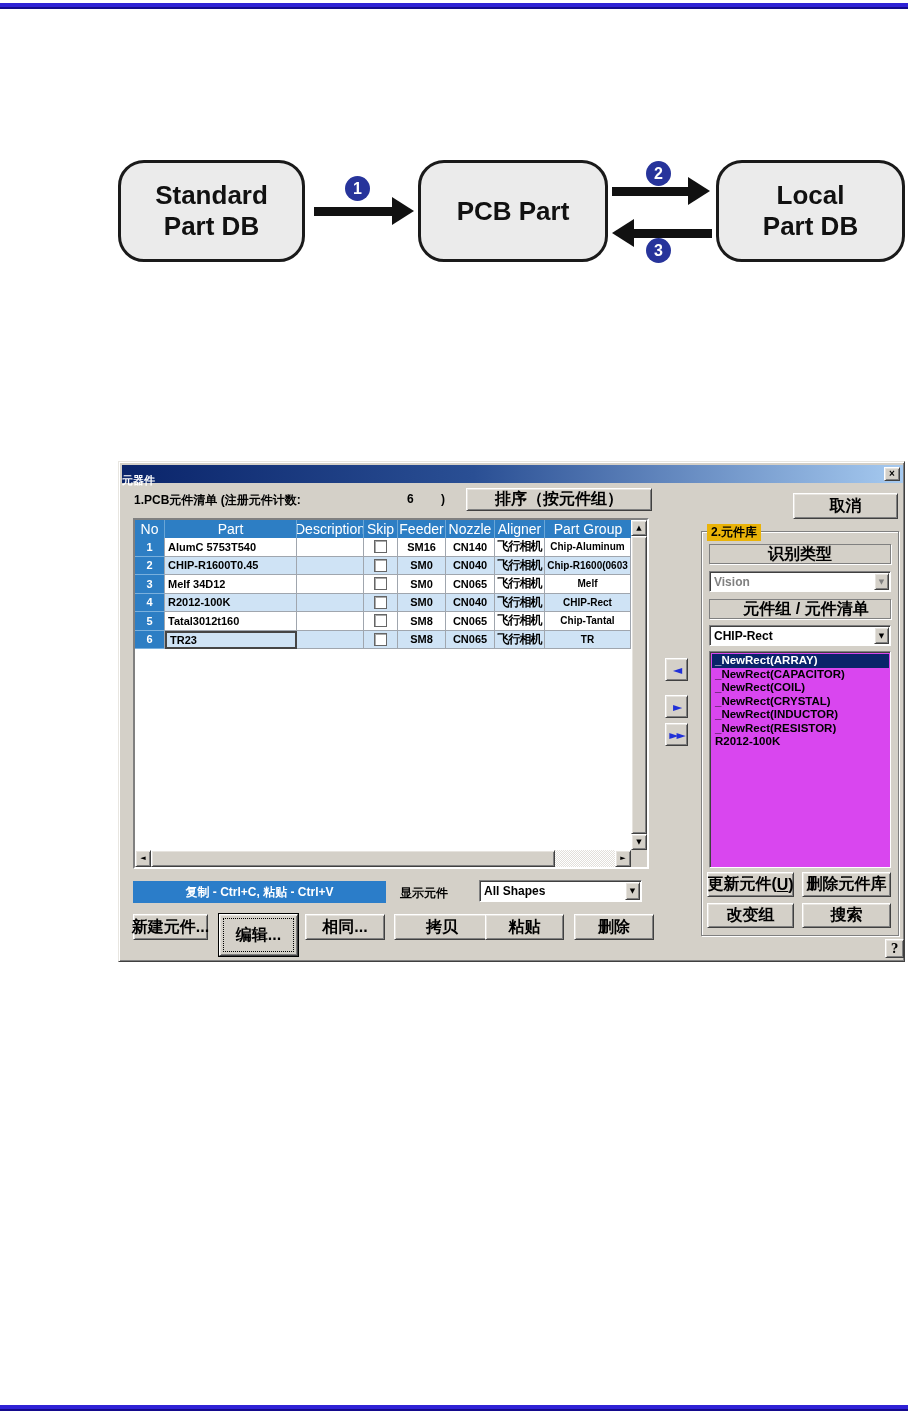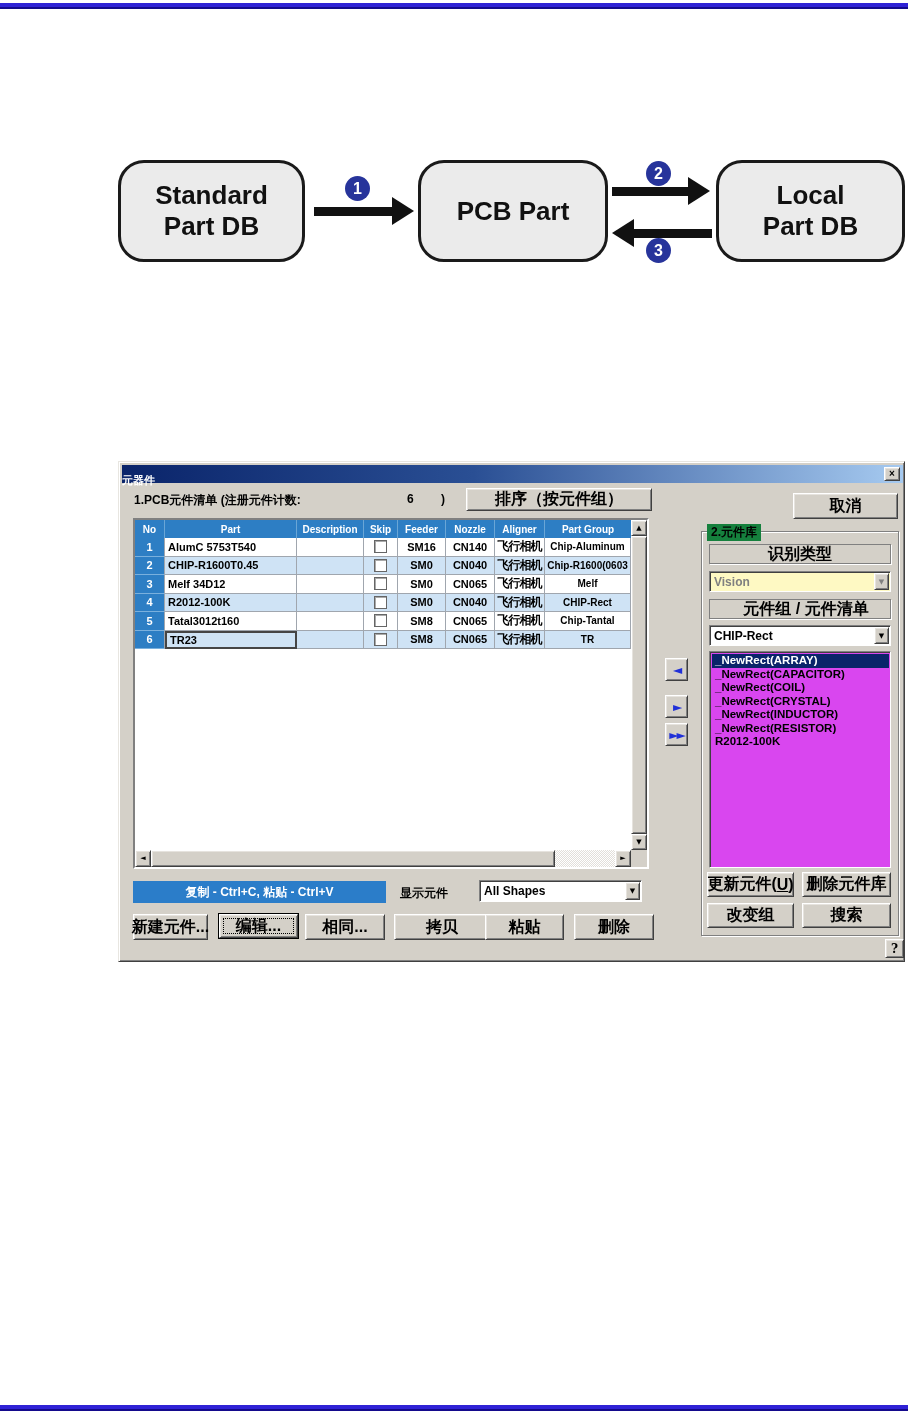--- a/index.html
+++ b/index.html
@@ -43,21 +43,21 @@
   .wbtn{position:absolute;display:flex;align-items:center;justify-content:center;
         font-size:16px;font-weight:bold;color:#000;white-space:nowrap;}
   .wbtn.default{box-shadow:0 0 0 1px #000, inset 1px 1px 0 #e6e3de, inset -1px -1px 0 #808080;}
   .wbtn.default::before{content:'';position:absolute;left:3px;top:3px;right:3px;bottom:3px;border:1px dotted #000;}
 
   
   .ptable{position:absolute;left:14px;top:56px;width:516px;height:351px;background:#fff;
           border:2px solid;border-color:#808080 #ffffff #ffffff #808080;
           box-shadow:inset 1px 1px 0 #404040;box-sizing:border-box;}
   .thead{position:absolute;left:0;top:0;width:496px;height:18px;display:flex;background:#2d7ec4;}
-  .hcell{color:#fff;font-weight:bold;font-size:10px;display:flex;align-items:center;justify-content:center;
+  .hcell{color:#fff;font-weight:normal;font-size:14px;display:flex;align-items:center;justify-content:center;
          border-right:1px solid #6aa6d6;box-sizing:border-box;overflow:hidden;white-space:nowrap;}
   .tbody{position:absolute;left:0;top:18px;width:496px;height:312px;background:#fff;overflow:hidden;}
   .trow{display:flex;height:18.5px;background:#fff;}
   .trow.alt{background:#cfe3f5;}
   .tcell{border-right:1px solid #a0a6ae;border-bottom:1px solid #a0a6ae;box-sizing:border-box;
          font-size:11px;font-weight:bold;color:#000;display:flex;align-items:center;
          overflow:hidden;white-space:nowrap;}
   .c-no{width:30px;background:#2d7ec4;color:#fff;justify-content:center;border-bottom-color:#7ab0dd;}
   .c-part{width:132px;padding-left:3px;}
   .c-part.sel{border:2px solid #454545;}
@@ -78,27 +78,27 @@
 
   .copybar{position:absolute;left:14px;top:419px;width:253px;height:22px;background:#2b7dc9;
            color:#ffffff;font-weight:bold;font-size:12px;display:flex;align-items:center;justify-content:center;}
 
   .combo{position:absolute;box-sizing:border-box;}
   .combo .field{position:absolute;left:0;top:0;right:0;bottom:0;background:#fff;
            border:1px solid;border-color:#808080 #ffffff #ffffff #808080;box-shadow:inset 1px 1px 0 #404040;
            display:flex;align-items:center;padding-left:4px;font-size:12px;font-weight:bold;color:#000;}
   .combo .cbtn{position:absolute;right:2px;top:2px;bottom:2px;width:15px;display:flex;align-items:center;
            justify-content:center;font-size:7px;color:#000;font-family:"DejaVu Sans",sans-serif;}
-  .combo.disabled .field{background:#fef9c3;color:#808080;}
+  .combo.disabled .field{background:#ffffff;color:#808080;}
   .combo.disabled .cbtn{color:#808080;}
 
   
   .groupbox{position:absolute;left:582px;top:69px;width:198px;height:405px;
             border:1px solid #808080;box-shadow:1px 1px 0 #ffffff, inset 1px 1px 0 #ffffff;box-sizing:border-box;}
-  .legend{position:absolute;left:588px;top:62px;background:#15803d;padding:0 4px;font-size:12px;font-weight:bold;}
+  .legend{position:absolute;left:588px;top:62px;background:#eab308;padding:0 4px;font-size:12px;font-weight:bold;}
   .libitem{height:13.5px;font-size:11.5px;font-weight:bold;color:#000;padding-left:3px;
            white-space:nowrap;overflow:hidden;line-height:13.5px;}
   .libitem.sel{background:#0a246a;color:#fff;}
   .xferbtn{position:absolute;left:546px;width:23px;height:23px;display:flex;align-items:center;
            justify-content:center;color:#2030d8;font-size:12px;font-weight:bold;
            font-family:"DejaVu Sans",sans-serif;letter-spacing:-2px;}
   .helpbtn{position:absolute;left:766px;top:477px;width:19px;height:19px;display:flex;align-items:center;
            justify-content:center;font-size:12px;font-weight:bold;font-family:"DejaVu Serif",serif;}
 </style>
 </head>
@@ -290,21 +290,21 @@
   <div class="wbtn raised" style="left:683px;top:441px;width:89px;height:25px;">搜索</div>
 
   <div class="copybar">复制 - Ctrl+C, 粘贴 - Ctrl+V</div>
   <div class="dlabel" style="left:281px;top:423px;">显示元件</div>
   <div class="combo" style="left:360px;top:418px;width:163px;height:22px;">
     <div class="field">All Shapes</div>
     <div class="cbtn raised">▼</div>
   </div>
 
   <div class="wbtn raised" style="left:14px;top:452px;width:75px;height:26px;">新建元件...</div>
-  <div class="wbtn raised default" style="left:100px;top:452px;width:79px;height:24px;">编辑...</div>
+  <div class="wbtn raised default" style="left:100px;top:452px;width:79px;height:42px;">编辑...</div>
   <div class="wbtn raised" style="left:186px;top:452px;width:80px;height:26px;">相同...</div>
   <div class="wbtn raised" style="left:275px;top:452px;width:96px;height:26px;">拷贝</div>
   <div class="wbtn raised" style="left:366px;top:452px;width:79px;height:26px;">粘贴</div>
   <div class="wbtn raised" style="left:455px;top:452px;width:80px;height:26px;">删除</div>
 
   <div class="helpbtn raised">?</div>
 </div>
 
 <div class="rule bottom"></div>
 

